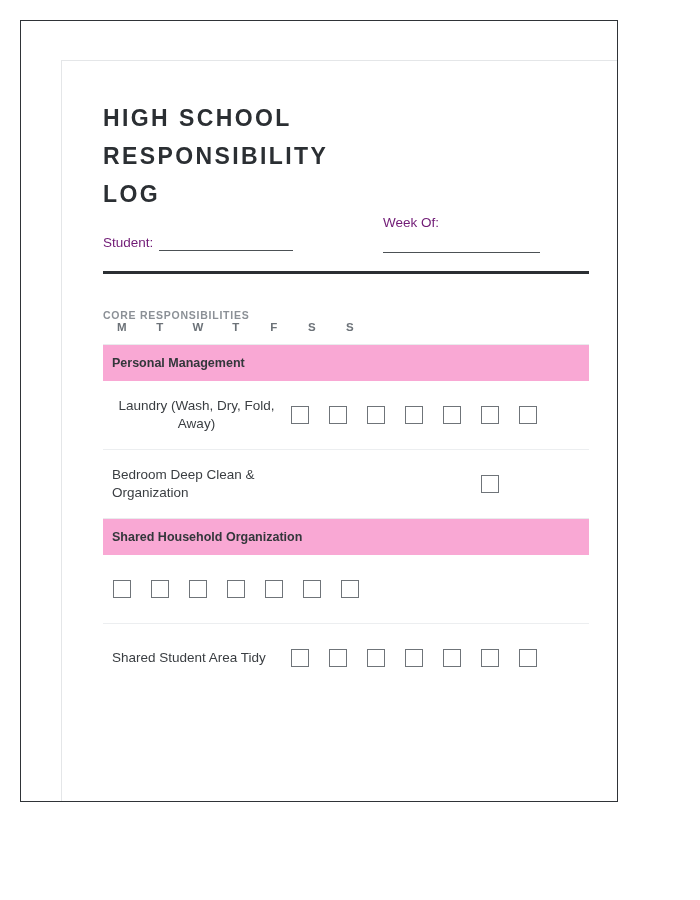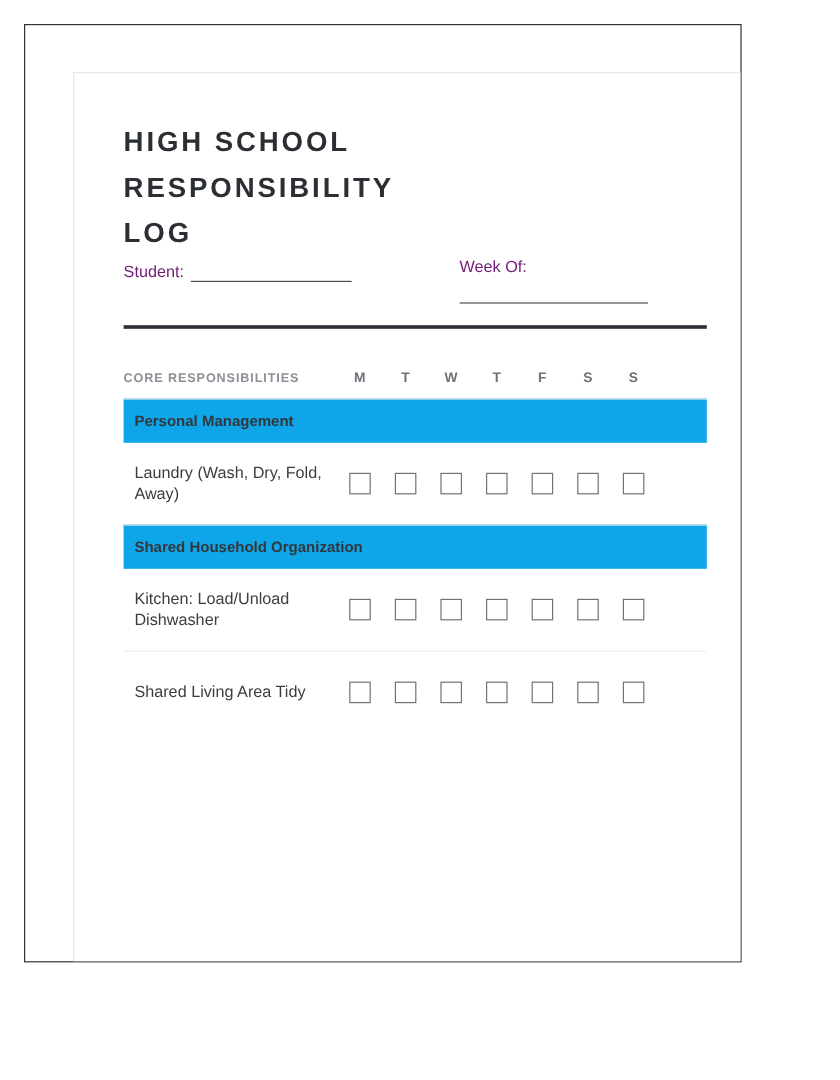--- a/index.html
+++ b/index.html
@@ -61,21 +61,21 @@
   }
 
   .meta-row {
     position: relative;
     height: 46px;
     margin-top: 2px;
   }
   .student-field {
     position: absolute;
     left: 0;
-    top: 4px;
+    top: 20px;
     display: flex;
     align-items: flex-end;
     justify-content: space-between;
   }
   .field-label {
     font-size: 13.5px;
     color: #701a75;
     line-height: 16px;
     white-space: nowrap;
   }
@@ -111,20 +111,21 @@
   }
 
   
   .log-table {
     margin-top: 35px;
   }
   .table-head {
     display: flex;
     align-items: flex-start;
     padding-bottom: 11px;
+    flex-direction: column;
   }
   .col-title {
     font-size: 10.5px;
     font-weight: bold;
     letter-spacing: 0.75px;
     color: #8b9096;
     width: 178px;
     flex: none;
   }
   .day-cols {
@@ -135,37 +136,38 @@
     width: 38px;
     flex: none;
     text-align: center;
     font-size: 11.5px;
     font-weight: bold;
     color: #6c7278;
     letter-spacing: 0.3px;
   }
 
   .section-band {
-    background: #0ea5e9;
+    background: #f9a8d4;
     border-top: 1px solid #e9ebed;
     padding: 11px 9px 11px 9px;
     font-size: 12.5px;
     font-weight: bold;
     color: #33373b;
   }
 
   .task-row {
     display: flex;
     align-items: center;
     min-height: 50px;
     border-top: 1px solid #eceef0;
     padding: 9px 0 9px 0;
   }
   .task-row.first-in-section {
     border-top: none;
+    text-align: center;
   }
   .task-label {
     width: 178px;
     flex: none;
     padding-left: 9px;
     box-sizing: border-box;
     font-size: 13.5px;
     line-height: 18px;
     color: #3a3e42;
   }
@@ -247,23 +249,36 @@
                   <span class="checkbox"></span>
                 </div>
                 <div class="box-cell">
                   <span class="checkbox"></span>
                 </div>
                 <div class="box-cell">
                   <span class="checkbox"></span>
                 </div>
               </div>
             </div>
+            <div class="task-row">
+              <div class="task-label">Bedroom Deep Clean &amp; Organization</div>
+              <div class="task-boxes">
+                <div class="box-cell empty"></div>
+                <div class="box-cell empty"></div>
+                <div class="box-cell empty"></div>
+                <div class="box-cell empty"></div>
+                <div class="box-cell empty"></div>
+                <div class="box-cell">
+                  <span class="checkbox"></span>
+                </div>
+                <div class="box-cell empty"></div>
+              </div>
+            </div>
             <div class="section-band">Shared Household Organization</div>
             <div class="task-row first-in-section">
-              <div class="task-label">Kitchen: Load/Unload Dishwasher</div>
               <div class="task-boxes">
                 <div class="box-cell">
                   <span class="checkbox"></span>
                 </div>
                 <div class="box-cell">
                   <span class="checkbox"></span>
                 </div>
                 <div class="box-cell">
                   <span class="checkbox"></span>
                 </div>
@@ -275,21 +290,21 @@
                 </div>
                 <div class="box-cell">
                   <span class="checkbox"></span>
                 </div>
                 <div class="box-cell">
                   <span class="checkbox"></span>
                 </div>
               </div>
             </div>
             <div class="task-row">
-              <div class="task-label">Shared Living Area Tidy</div>
+              <div class="task-label">Shared Student Area Tidy</div>
               <div class="task-boxes">
                 <div class="box-cell">
                   <span class="checkbox"></span>
                 </div>
                 <div class="box-cell">
                   <span class="checkbox"></span>
                 </div>
                 <div class="box-cell">
                   <span class="checkbox"></span>
                 </div>

